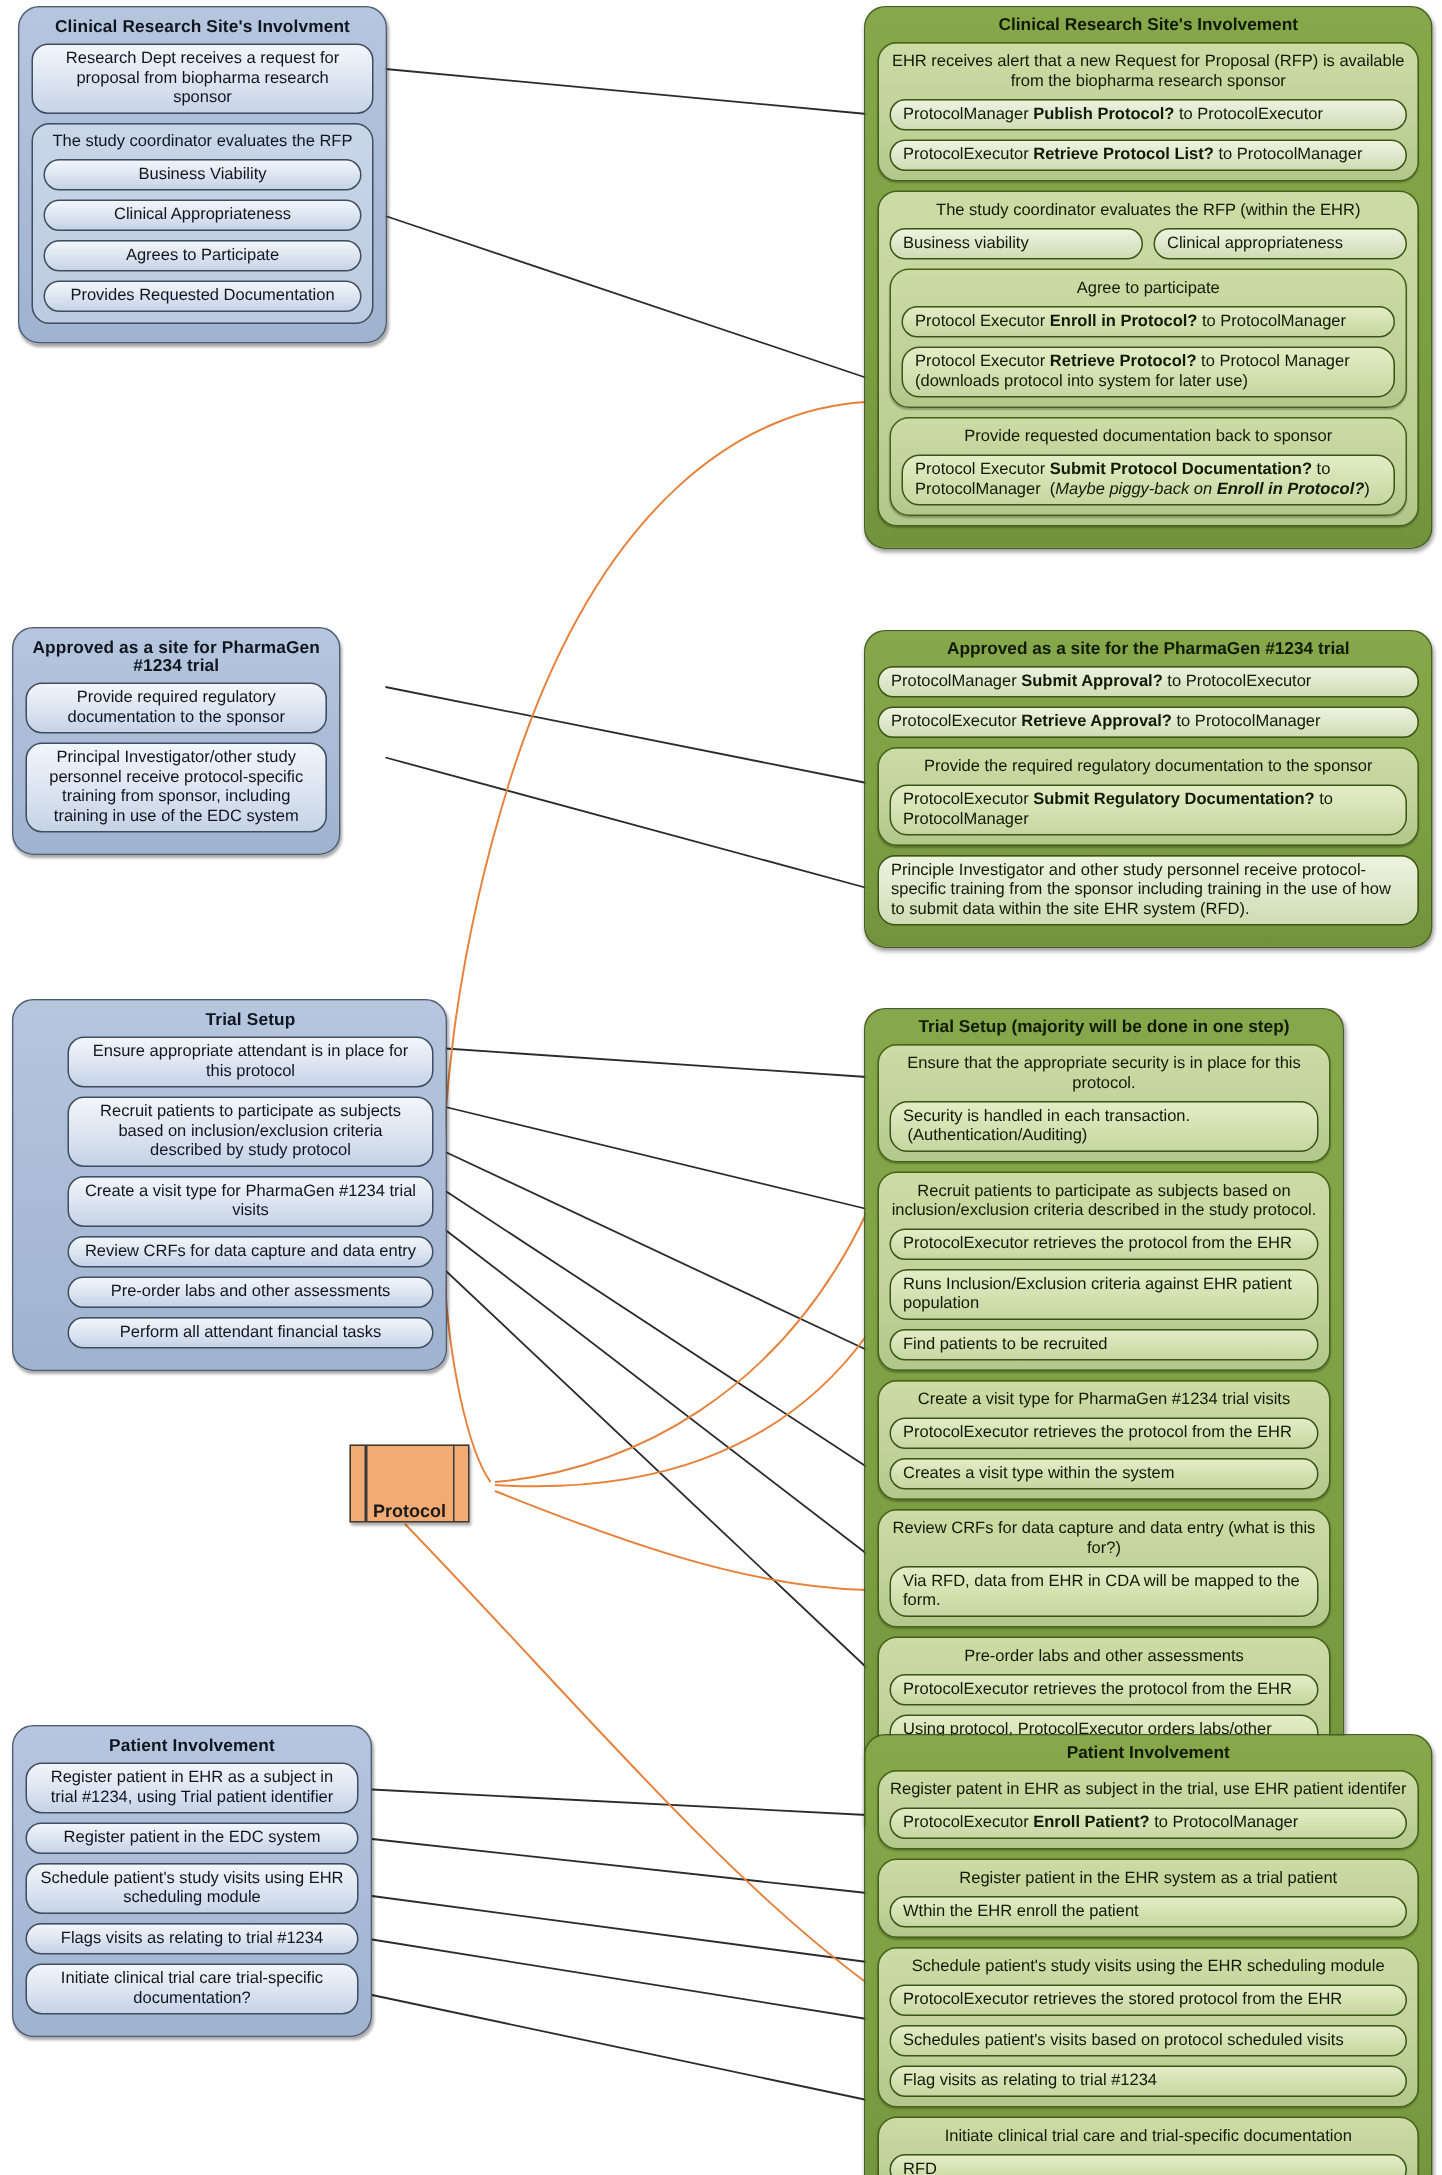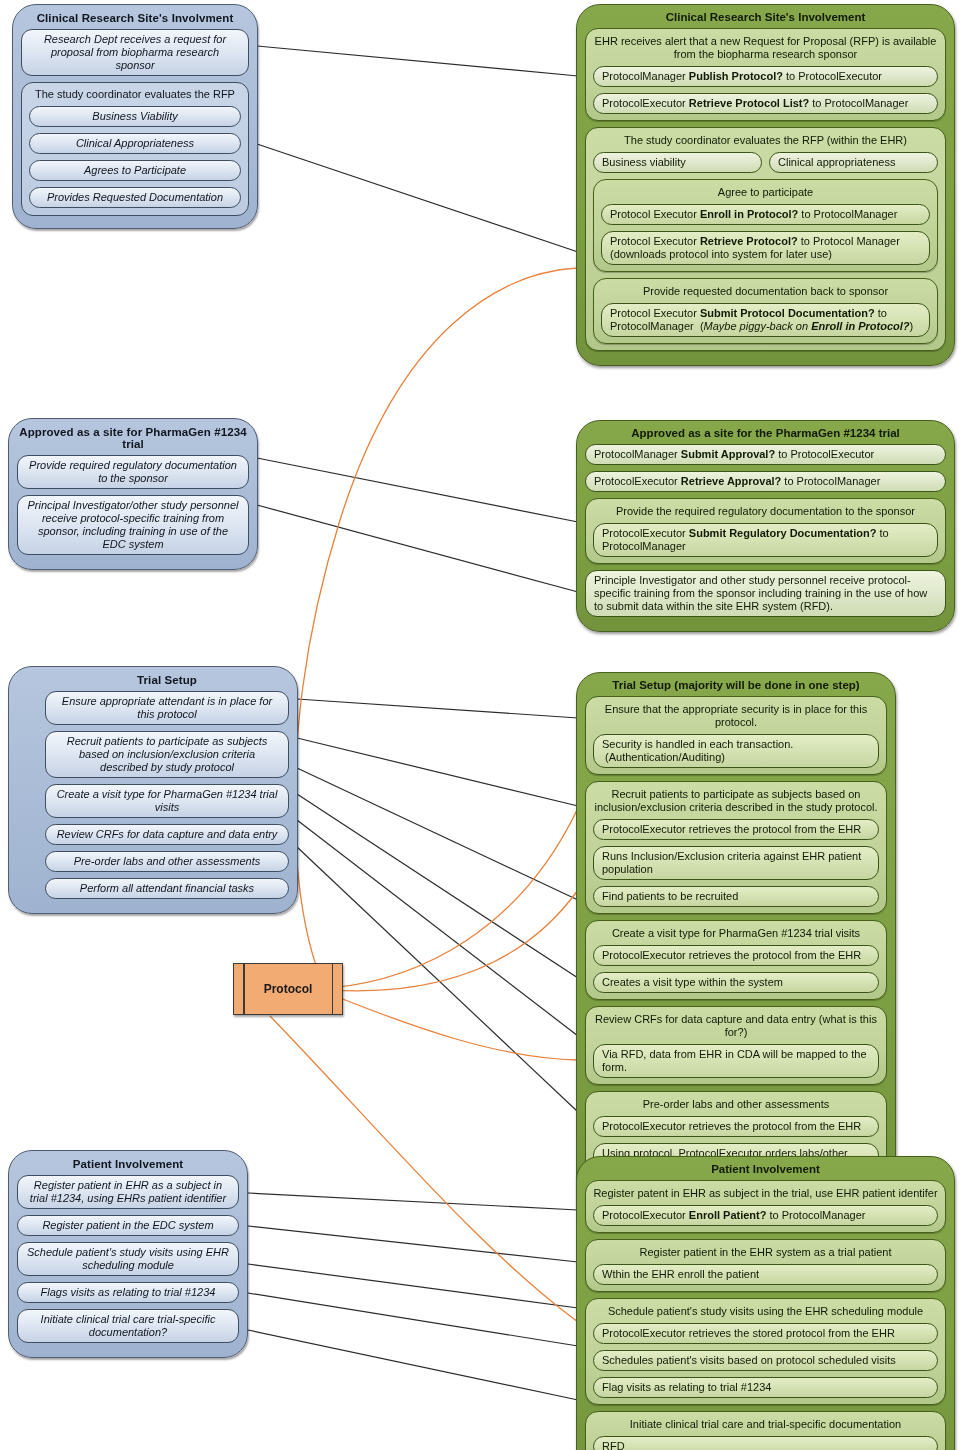--- a/index.html
+++ b/index.html
@@ -9,21 +9,21 @@
     width:961px;height:1450px;position:relative;overflow:hidden;
     color:#1a1a1a;
   }
   #canvas{position:absolute;left:0;top:0;width:961px;height:1450px;}
   #wires{position:absolute;left:0;top:0;width:961px;height:1450px;pointer-events:none;z-index:5;}
 
   
   .panel{
     position:absolute;
     box-sizing:border-box;
-    border-radius:24px;
+    border-radius:14px;
     z-index:10;
   }
 
   
   .panel.blue{
     background:linear-gradient(180deg,#b6c6de 0%,#a9bbd6 55%,#9fb3d0 100%);
     border:1px solid #4e5d74;
     box-shadow:1px 2px 2px rgba(0,0,0,.35);
     padding:5px 8px 8px 8px;
   }
@@ -34,21 +34,20 @@
   .pill.blue{
     box-sizing:border-box;
     background:linear-gradient(180deg,#f2f6fb 0%,#dfe7f2 45%,#c6d3e6 100%);
     border:1px solid #3f4d60;
     border-radius:11px;
     margin:0 0 6px 0;
     padding:3px 8px;
     text-align:center;
     font-size:11px;line-height:13px;
     color:#10161f;
-    font-style:italic;
   }
   .group.blue{
     box-sizing:border-box;
     background:linear-gradient(180deg,#c9d6e8 0%,#bccbe1 100%);
     border:1px solid #3f4d60;
     border-radius:12px;
     padding:4px 7px 1px 7px;
     margin-bottom:4px;
   }
   .group.blue > .group-title{
@@ -92,26 +91,26 @@
   .pill.green.sub{
     background:linear-gradient(180deg,#e3edc6 0%,#d6e3b5 45%,#c6d6a1 100%);
   }
   .row2{display:flex;gap:7px;}
   .row2 > .pill{flex:1;margin-bottom:6px;}
   b{font-weight:bold;}
   i{font-style:italic;}
 
   
   #protocol-node{
-    position:absolute;left:233px;top:963px;width:110px;height:52px;
+    position:absolute;left:233px;top:963px;width:80px;height:52px;
     box-sizing:border-box;
     background:#f2ab72;
     border:1.5px solid #3a3a3a;
     z-index:20;
-    display:flex;align-items:center;justify-content:center;
+    display:flex;align-items:flex-end;justify-content:center;
     box-shadow:1px 2px 2px rgba(0,0,0,.35);
   }
   #protocol-node::before,#protocol-node::after{
     content:"";position:absolute;top:0;bottom:0;width:1.5px;background:#3a3a3a;
   }
   #protocol-node::before{left:9px;}
   #protocol-node::after{right:9px;}
   #protocol-label{
     font-size:12px;font-weight:bold;color:#1a1a1a;position:relative;z-index:2;
   }
@@ -157,39 +156,39 @@
     <div class="pill blue">Research Dept receives a request for proposal from biopharma research sponsor</div>
     <div class="group blue">
       <div class="group-title">The study coordinator evaluates the RFP</div>
       <div class="pill blue">Business Viability</div>
       <div class="pill blue">Clinical Appropriateness</div>
       <div class="pill blue">Agrees to Participate</div>
       <div class="pill blue">Provides Requested Documentation</div>
     </div>
   </div>
 
-  <div class="panel blue" style="left:8px;top:418px;width:250px;">
+  <div class="panel blue" style="left:8px;top:418px;width:219px;">
     <div class="panel-title">Approved as a site for PharmaGen #1234 trial</div>
     <div class="pill blue">Provide required regulatory documentation to the sponsor</div>
     <div class="pill blue">Principal Investigator/other study personnel receive protocol-specific training from sponsor, including training in use of the EDC system</div>
   </div>
 
   <div class="panel blue" style="left:8px;top:666px;width:290px;padding-left:36px;">
     <div class="panel-title">Trial Setup</div>
     <div class="pill blue">Ensure appropriate attendant is in place for this protocol</div>
     <div class="pill blue">Recruit patients to participate as subjects based on inclusion/exclusion criteria described by study protocol</div>
     <div class="pill blue">Create a visit type for PharmaGen #1234 trial visits</div>
     <div class="pill blue">Review CRFs for data capture and data entry</div>
     <div class="pill blue">Pre-order labs and other assessments</div>
     <div class="pill blue">Perform all attendant financial tasks</div>
   </div>
 
   <div class="panel blue" style="left:8px;top:1150px;width:240px;">
     <div class="panel-title">Patient Involvement</div>
-    <div class="pill blue">Register patient in EHR as a subject in trial #1234, using EHRs patient identifier</div>
+    <div class="pill blue">Register patient in EHR as a subject in trial #1234, using Trial patient identifier</div>
     <div class="pill blue">Register patient in the EDC system</div>
     <div class="pill blue">Schedule patient's study visits using EHR scheduling module</div>
     <div class="pill blue">Flags visits as relating to trial #1234</div>
     <div class="pill blue">Initiate clinical trial care trial-specific documentation?</div>
   </div>
 
   <div class="panel green" style="left:576px;top:4px;width:379px;">
     <div class="panel-title">Clinical Research Site's Involvement</div>
 
     <div class="group green">

